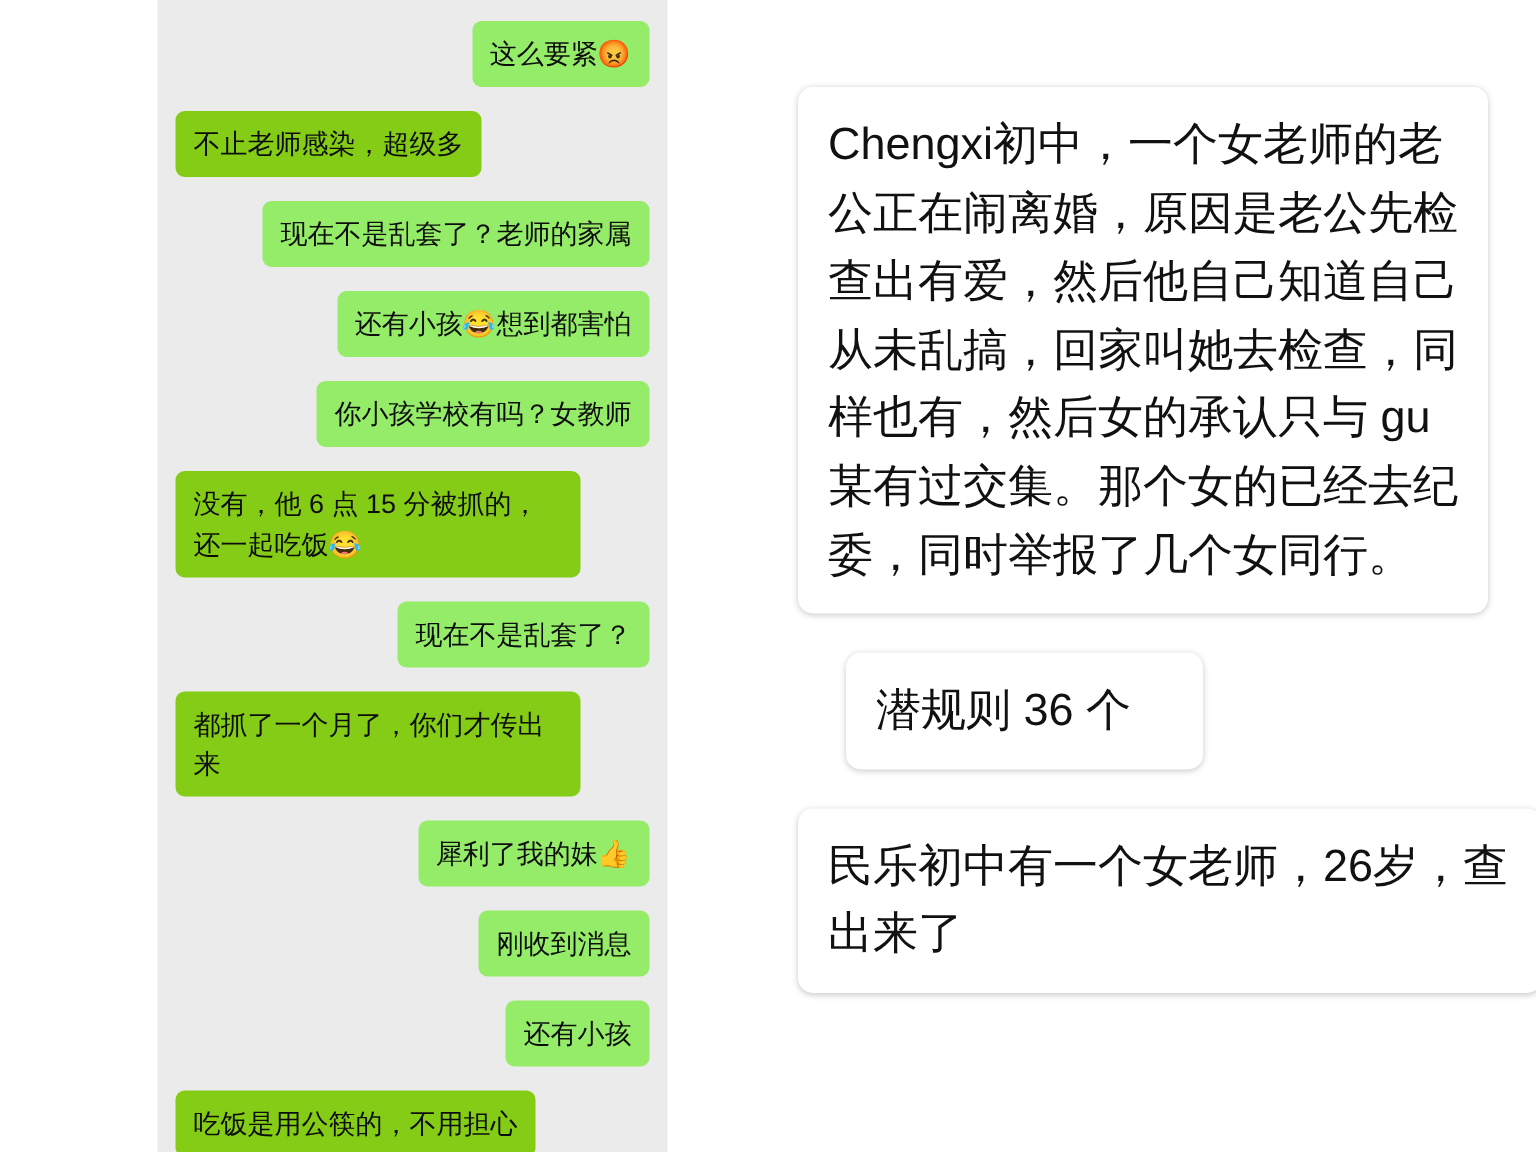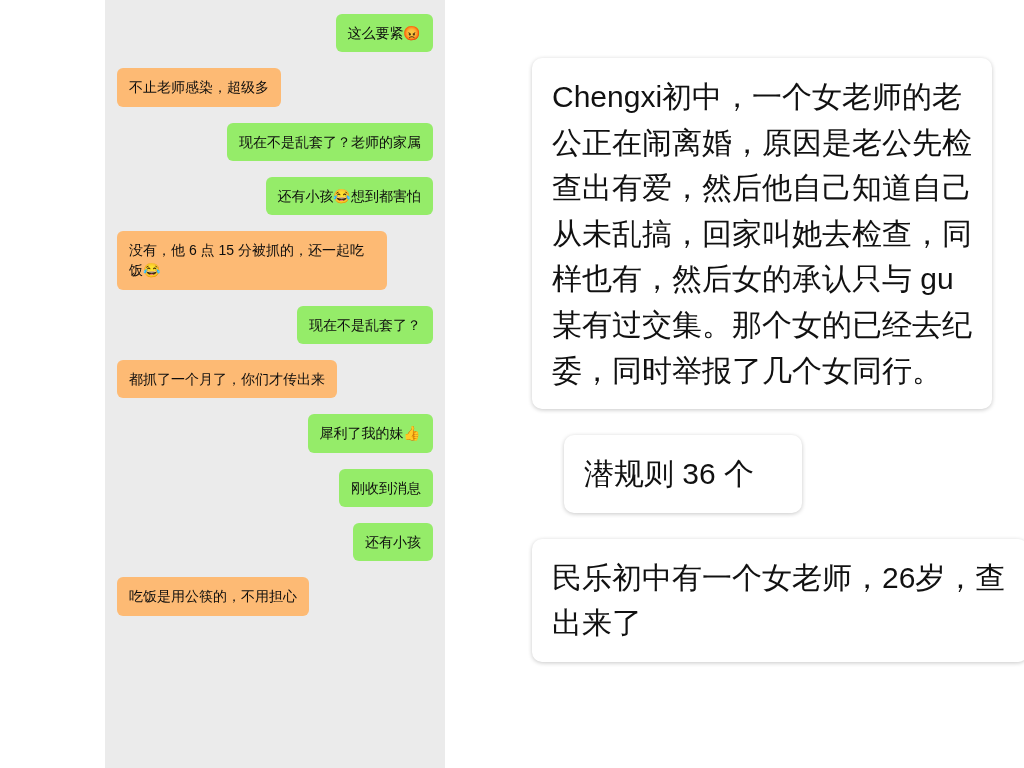--- a/index.html
+++ b/index.html
@@ -37,29 +37,29 @@
     width: 100%;
     margin-bottom: 16px;
   }
   .msg-row.left { justify-content: flex-start; }
   .msg-row.right { justify-content: flex-end; }
 
   .bubble {
     max-width: 270px;
     border-radius: 6px;
     padding: 9px 12px;
-    font-size: 14px;
+    font-size: 18px;
     line-height: 1.45;
     color: #0d0d0d;
     word-wrap: break-word;
     white-space: pre-wrap;
     box-sizing: border-box;
   }
   .bubble.out { background: #95ec69; }
-  .bubble.in  { background: #fdba74; }
+  .bubble.in  { background: #84cc16; }
 
   
   .right-panel {
     position: absolute;
     left: 520px;
     top: 0;
     width: 504px;
     height: 768px;
     background: #ffffff;
     box-sizing: border-box;
@@ -108,20 +108,23 @@
     </div>
 
     <div class="msg-row right">
       <div class="bubble out">现在不是乱套了？老师的家属</div>
     </div>
 
     <div class="msg-row right">
       <div class="bubble out">还有小孩😂想到都害怕</div>
     </div>
 
+    <div class="msg-row right">
+      <div class="bubble out">你小孩学校有吗？女教师</div>
+    </div>
 
     <div class="msg-row left">
       <div class="bubble in">没有，他 6 点 15 分被抓的，还一起吃饭😂</div>
     </div>
 
     <div class="msg-row right">
       <div class="bubble out">现在不是乱套了？</div>
     </div>
 
     <div class="msg-row left">

